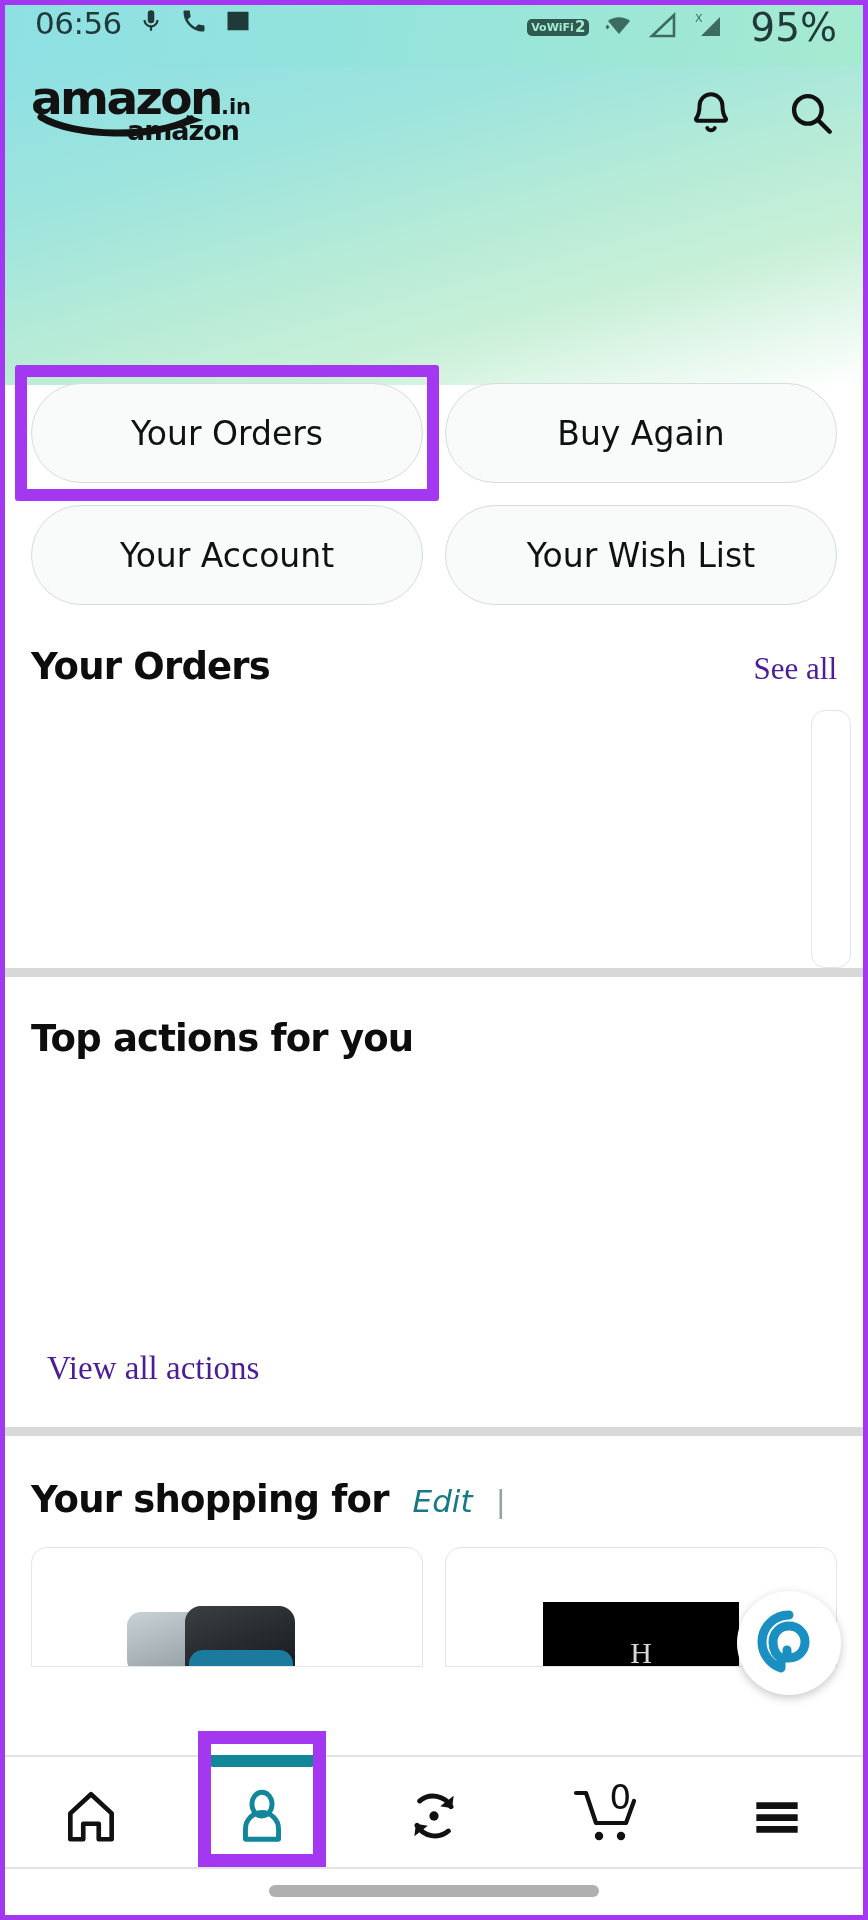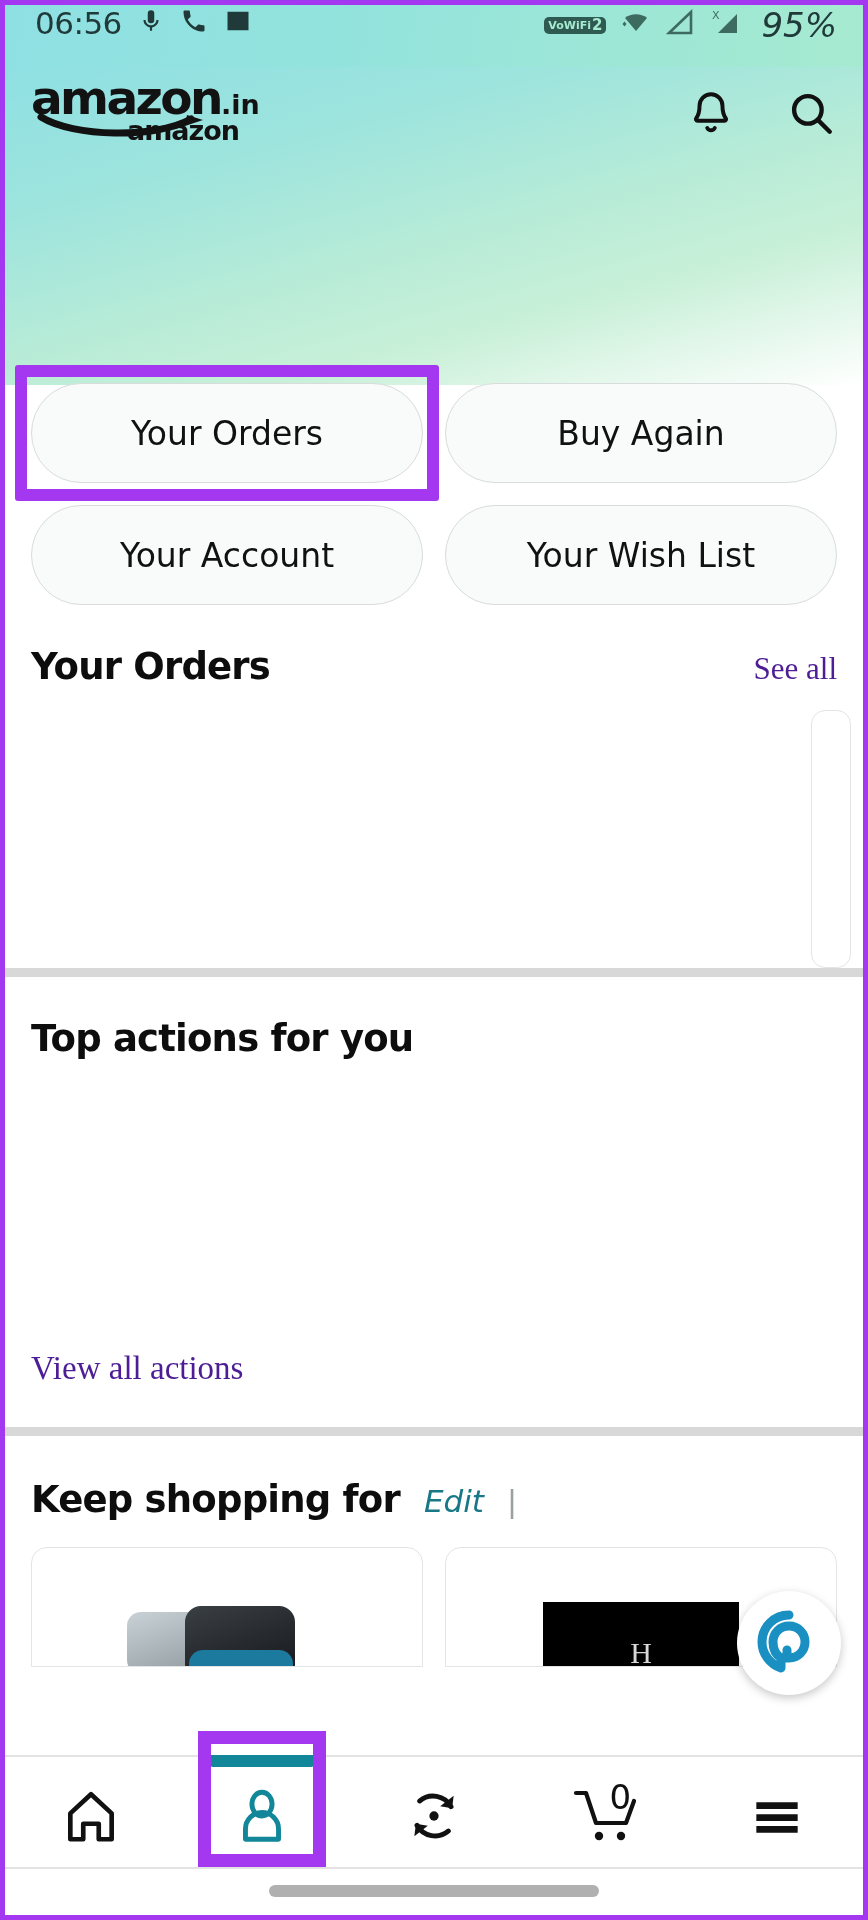--- a/index.html
+++ b/index.html
@@ -25,24 +25,23 @@
     background:linear-gradient(100deg,#8fe0e3 0%,#93e3dd 40%,#a6ead0 100%);
   }
   .sb-left{ display:flex; align-items:center; gap:16px; }
   .sb-time{
     font-size:31px; font-weight:400; color:#203a3a;
     letter-spacing:-0.5px;
     font-family:"DejaVu Sans", sans-serif;
   }
   .sb-right{ display:flex; align-items:center; gap:13px; margin-left:auto; }
   .sb-batt{
-    font-size:34px; color:#203a3a; font-weight:400;
-    font-family:"DejaVu Sans", sans-serif;
-    margin-left:5px;
-    font-style:italic;
+    font-size:39px; color:#203a3a; font-weight:400;
+    font-family:"DejaVu Sans", sans-serif;
+    margin-left:11px;
   }
   .vowifi{
     background:#2f5a52; color:#a6ead0;
     border-radius:5px;
     font-size:11px; font-weight:bold; line-height:11px;
     padding:3px 4px;
     display:flex; align-items:center;
     font-family:"DejaVu Sans", sans-serif;
   }
   .vowifi .vw-stack{ display:flex; flex-direction:row; }
@@ -64,21 +63,21 @@
     position:relative;
     width:210px; height:74px;
     flex:0 0 auto;
   }
   .logo-word{
     font-family:"DejaVu Sans", sans-serif;
     font-size:47px; font-weight:bold; color:#121212;
     letter-spacing:-2.6px;
     line-height:50px;
   }
-  .logo-tld{ font-size:27px; letter-spacing:0px; font-weight:600; }
+  .logo-tld{ font-size:21px; letter-spacing:0px; font-weight:600; }
   .logo-smile{
     position:absolute; left:6px; top:40px;
     width:172px; height:26px;
     overflow:hidden;
   }
   .logo-prime{
     position:absolute; right:2px; top:42px;
     font-family:"DejaVu Sans", sans-serif;
     font-size:27px; font-weight:bold; color:#121212;
     letter-spacing:-1px;
@@ -167,21 +166,21 @@
     border:1.6px solid #e2e5e5;
     border-radius:14px;
     background:#fff;
   }
   .divider{ height:9px; background:#d8d8d8; }
 
   .actions-body{ height:290px; }
   .viewall{
     padding:0 26px 40px 26px;
   }
-  .viewall .link{ margin-left:0; font-size:33px; }
+  .viewall .link{ margin-left:16px; font-size:33px; }
 
   
   .ks-head{
     display:flex; align-items:baseline; gap:24px;
     padding-top:42px;
   }
   .ks-title{
     font-family:"DejaVu Sans", sans-serif;
     font-weight:bold; font-size:37px; color:#0d0d0d;
     letter-spacing:-0.8px;
@@ -388,21 +387,21 @@
     <div class="actions-body"></div>
   </div>
   <div class="viewall">
     <span class="link">View all actions</span>
   </div>
 
   <div class="divider"></div>
 
   <div class="section">
     <div class="ks-head">
-      <span class="ks-title">Keep shopping for</span>
+      <span class="ks-title">Your shopping for</span>
       <span class="ks-link">Edit</span>
       <span class="ks-sep">|</span>
     </div>
     <div class="prodrow">
       <div class="prodcard">
         <div class="phone-img">
           <div class="phone-a"></div>
           <div class="phone-b"></div>
           <div class="phone-c"></div>
         </div>

